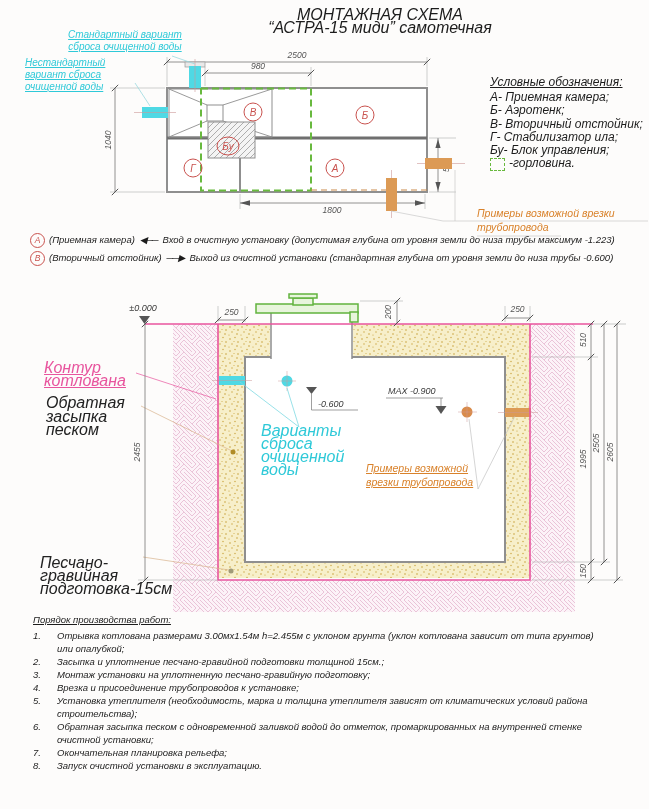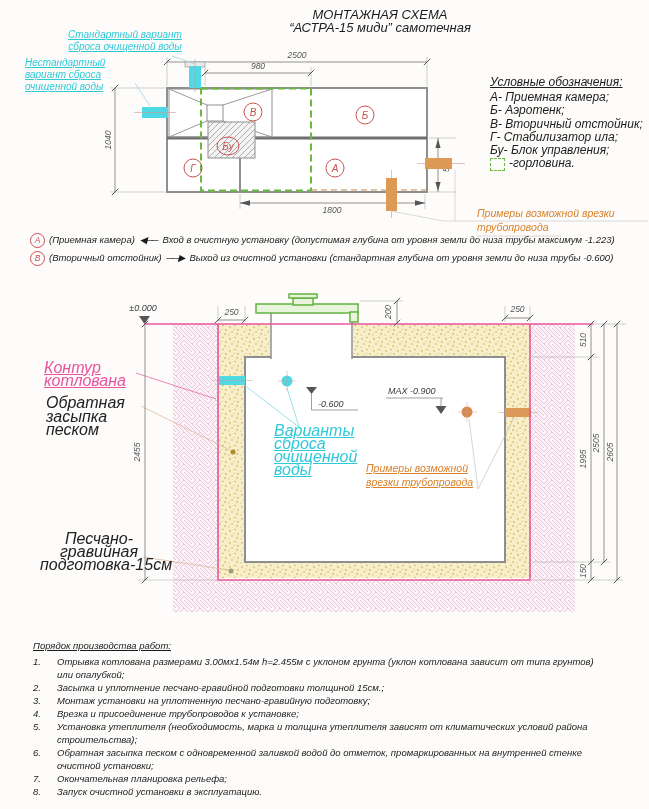--- a/index.html
+++ b/index.html
@@ -1,44 +1,44 @@
 <!DOCTYPE html>
 <html><head>
 <meta charset="utf-8">
 <style>
   html,body{margin:0;padding:0;}
   body{background:#ffffff;}
   .page{position:relative;width:649px;height:809px;background:#fdfcfb;overflow:hidden;
         font-family:"Liberation Sans",sans-serif;font-style:italic;color:#222;}
   .abs{position:absolute;}
   svg{position:absolute;left:0;top:0;}
-  .title{left:250px;top:8px;width:260px;text-align:center;font-size:13px;line-height:13px;color:#1c1c1c;}
+  .title{left:250px;top:8px;width:260px;text-align:center;font-size:16px;line-height:13px;color:#1c1c1c;}
   .cyan{color:#2fc9d8;}
   .orange{color:#d9822b;}
   .pink{color:#e8559e;}
   .callout{font-size:10px;line-height:12px;text-decoration:underline;}
   .callout-std{left:62px;top:29px;width:126px;text-align:center;}
   .callout-nonstd{left:25px;top:57px;width:120px;text-align:left;}
   .callout-tap-top{left:477px;top:206px;width:175px;font-size:10.5px;line-height:14px;}
   .legend{left:490px;top:76px;width:158px;font-size:12px;line-height:13.2px;color:#1c1c1c;}
   .legend .ttl{text-decoration:underline;margin-bottom:2px;}
   .legend .sq{display:inline-block;width:13px;height:11px;border:1.5px dashed #68b93e;vertical-align:middle;margin-right:4px;}
   .notes{left:30px;top:233px;width:606px;font-size:9.5px;line-height:14px;color:#1c1c1c;}
   .note{margin-bottom:3px;}
   .mk{display:inline-block;width:13px;height:13px;line-height:12px;border:1px solid #c9524e;border-radius:50%;
       color:#c9524e;text-align:center;font-size:8.5px;margin-right:4px;}
   .arrowspan{padding:0 5px;letter-spacing:-1px;}
   .slabel{font-size:16px;line-height:13px;}
   .lbl-contour{left:44px;top:361px;width:120px;text-decoration:underline;}
   .lbl-backfill{left:46px;top:396px;width:112px;line-height:13.5px;}
-  .lbl-base{left:40px;top:532px;width:118px;text-align:center;}
-  .lbl-discharge{left:274px;top:424px;width:102px;text-decoration:underline;}
+  .lbl-base{left:40px;top:556px;width:118px;}
+  .lbl-discharge{left:261px;top:424px;width:102px;}
   .lbl-tapping{left:366px;top:462px;width:118px;font-size:10.5px;line-height:13.5px;text-decoration:underline;}
   .proc{left:33px;top:613px;width:600px;font-size:9.5px;line-height:13px;color:#1c1c1c;}
-  .proc .ttl{text-decoration:underline;margin-bottom:3px;margin-top:26px;}
+  .proc .ttl{text-decoration:underline;margin-bottom:3px;}
   .prow{display:flex;}
   .prow .n{width:24px;flex:0 0 24px;}
   .prow .t{width:540px;}
   .dim{font:italic 8.5px "Liberation Sans",sans-serif;fill:#555;}
   .comp{font:italic 10px "Liberation Sans",sans-serif;fill:#c9524e;text-anchor:middle;}
   .lvl{font:italic 9px "Liberation Sans",sans-serif;fill:#3a3a3a;}
 </style>
 </head>
 <body>
 

